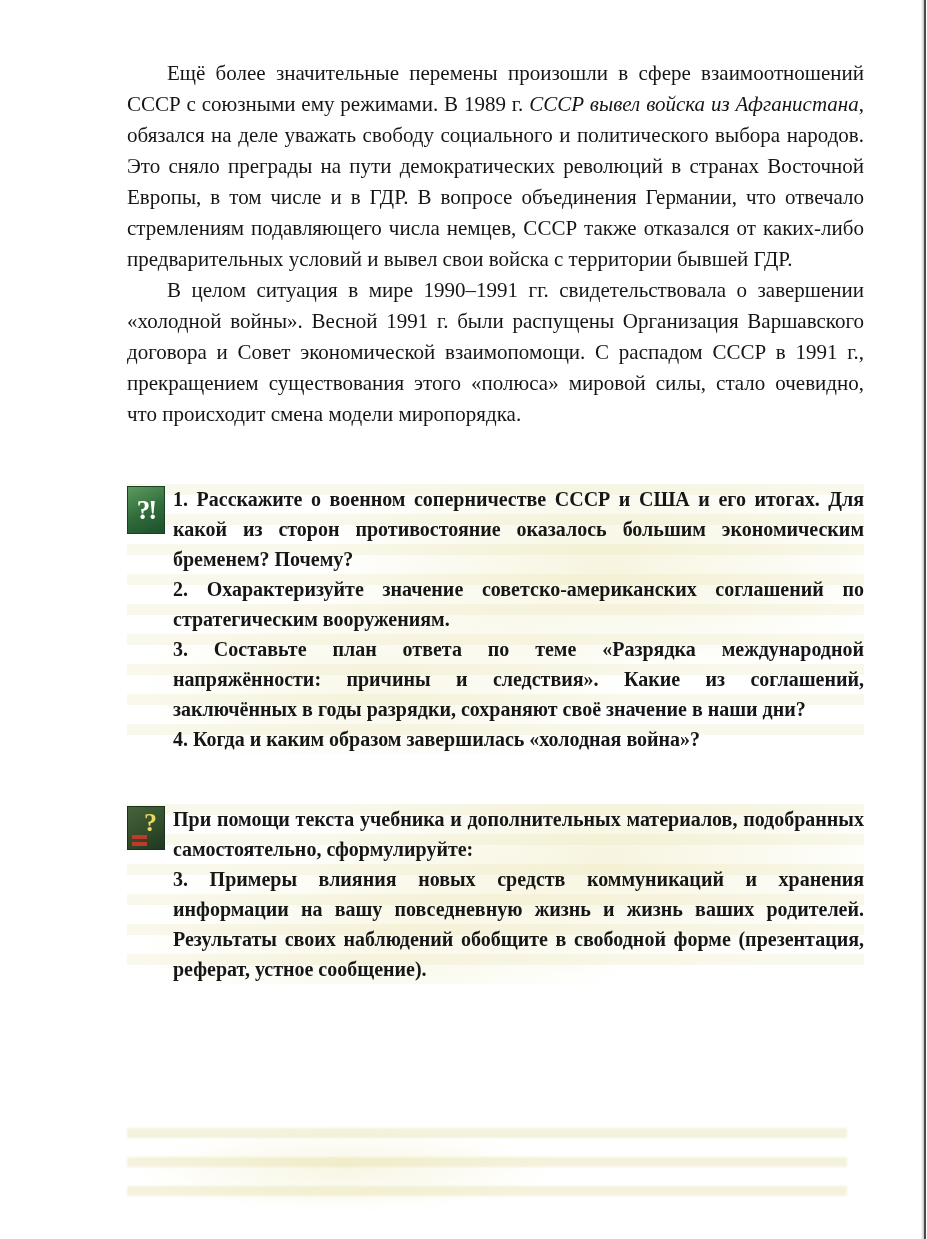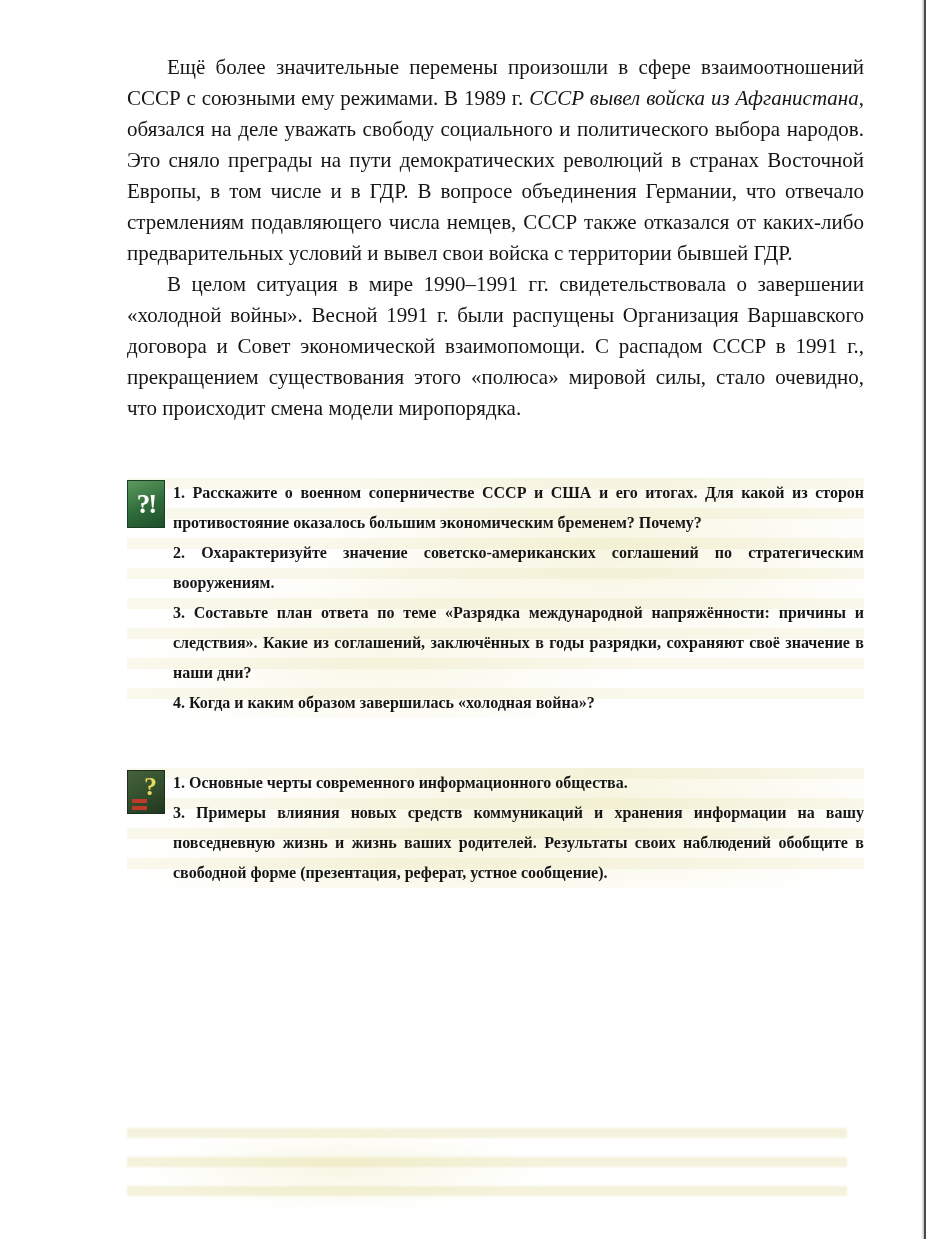--- a/index.html
+++ b/index.html
@@ -29,21 +29,21 @@
   .page-edge-soft {
     position: absolute;
     top: 0;
     right: 3px;
     width: 3px;
     height: 100%;
     background: linear-gradient(to left, rgba(120,120,120,.45), rgba(120,120,120,0));
   }
   .content {
     position: absolute;
-    top: 52px;
+    top: 58px;
     left: 127px;
     width: 737px;
   }
   .para {
     margin: 0;
     font-size: 21px;
     line-height: 31px;
     text-align: justify;
   }
   .para-indent {
@@ -83,21 +83,21 @@
       radial-gradient(ellipse 300px 60px at 30% 50%, rgba(228,221,150,0.25), rgba(228,221,150,0) 70%);
     filter: blur(1px);
   }
 
   .icon-cell {
     flex: 0 0 46px;
   }
   .block-text {
     flex: 1 1 auto;
     font-weight: 700;
-    font-size: 16px;
+    font-size: 20px;
     line-height: 30px;
     text-align: justify;
     color: #161616;
   }
   .block-text p {
     margin: 0;
   }
 
   
   .q-icon {
@@ -168,21 +168,21 @@
     </section>
 
     <section class="block block-tasks bleed">
       <div class="icon-cell">
         <div class="t-icon">
           <span class="glyph">?</span>
           <span class="red-bars"></span>
         </div>
       </div>
       <div class="block-text">
-        <p>1. Основные черты современного информационного общества.</p>
+        <p>При помощи текста учебника и дополнительных материалов, подобранных самостоятельно, сформулируйте:</p>
         <p>3. Примеры влияния новых средств коммуникаций и хранения информации на вашу повседневную жизнь и жизнь ваших родителей. Результаты своих наблюдений обобщите в свободной форме (презентация, реферат, устное сообщение).</p>
       </div>
     </section>
 
   </div>
 
   <div class="bleed-footer"></div>
   <div class="page-edge-soft"></div>
   <div class="page-edge"></div>
 

